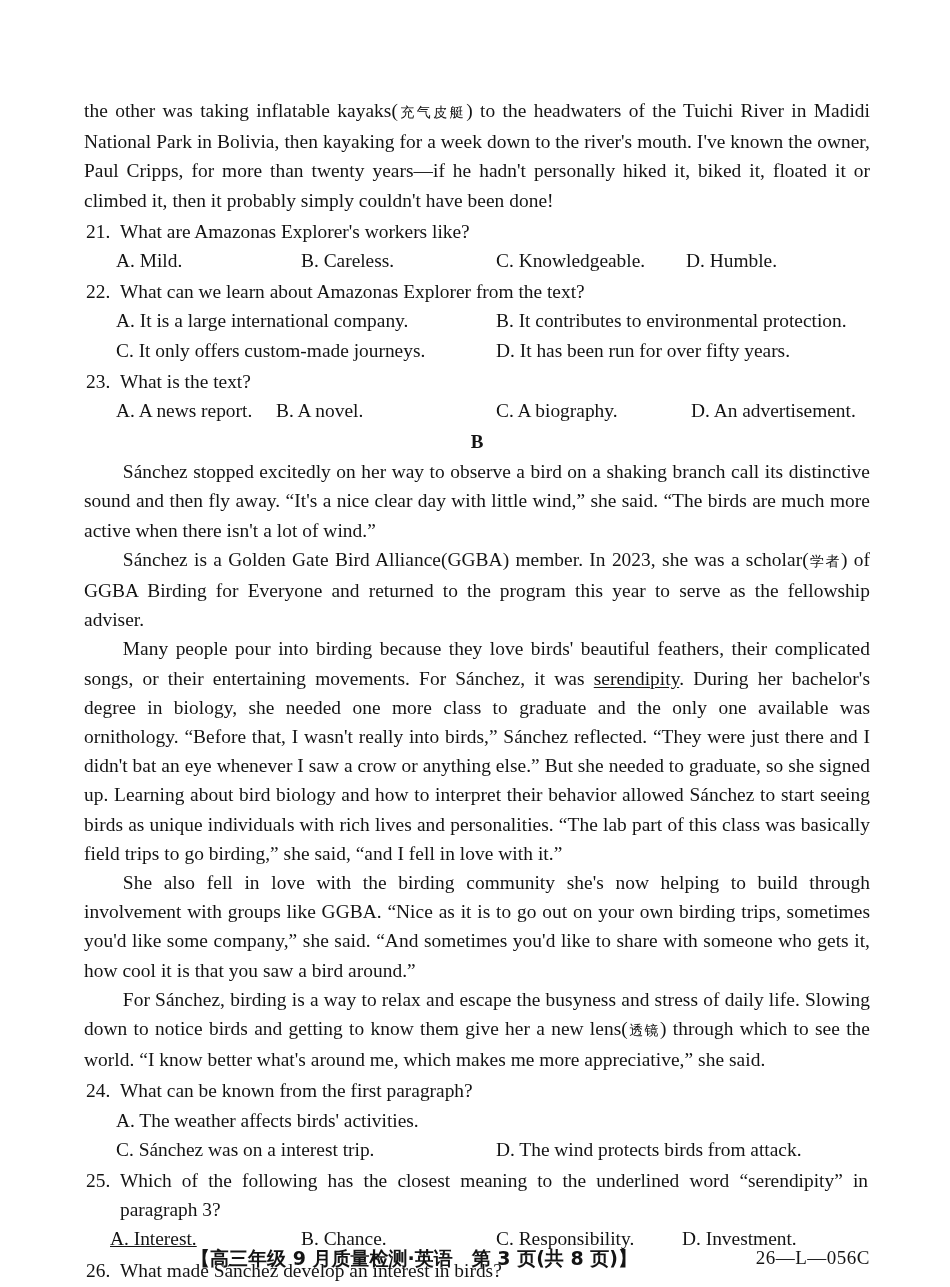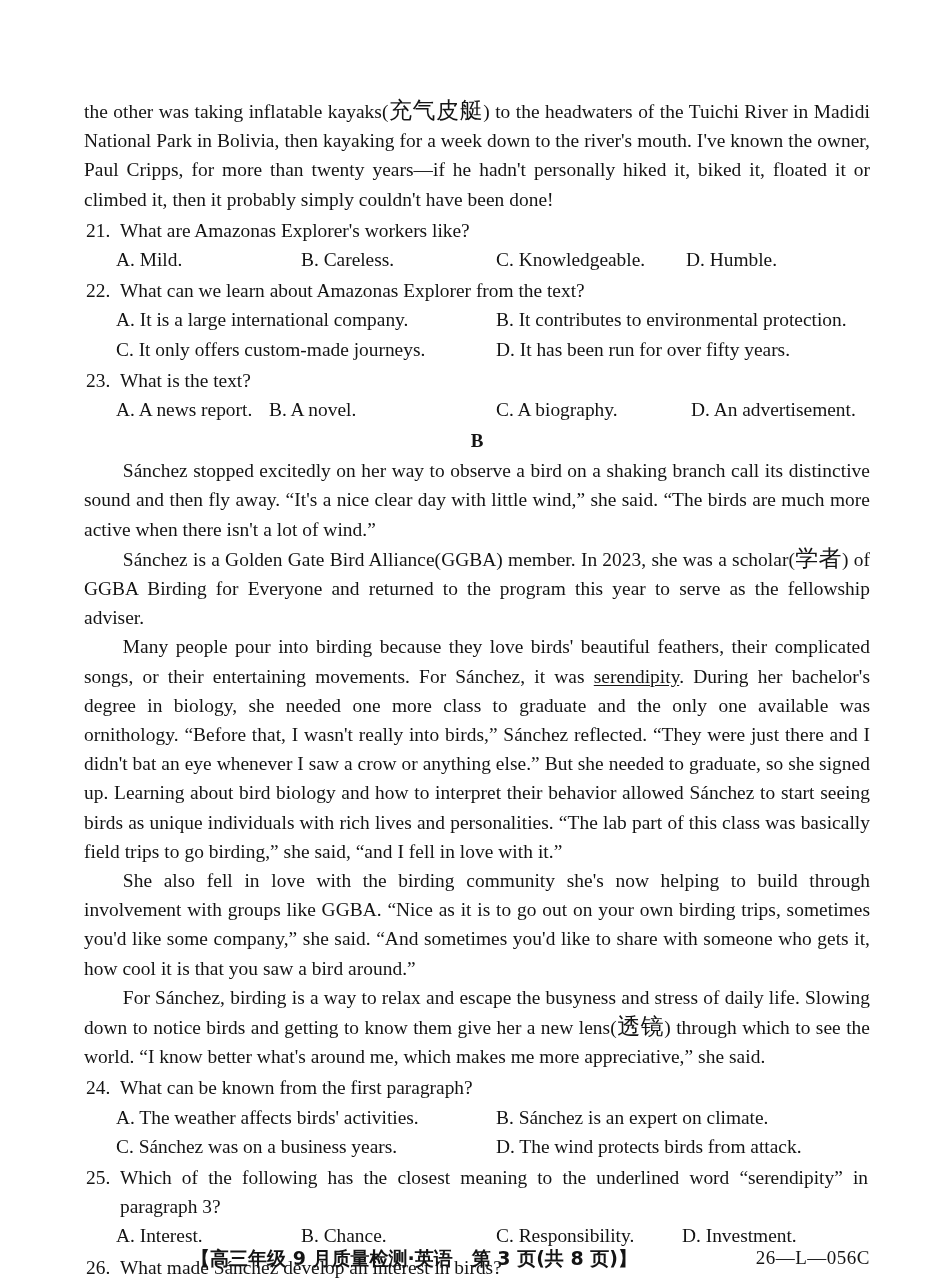--- a/index.html
+++ b/index.html
@@ -37,21 +37,21 @@
     text-justify: inter-word;
     text-indent: 2em;
     letter-spacing: 0.05px;
   }
   p.para.noindent { text-indent: 0; }
 
   .u { text-decoration: underline; text-underline-offset: 2px; }
 
   .cn {
     font-family: "DejaVu Sans", "Liberation Sans", sans-serif;
-    font-size: 23px;
+    font-size: 14px;
   }
 
   
   .section-letter {
     text-align: center;
     font-size: 19px;
     font-weight: bold;
     line-height: 28px;
     margin: 3px 0 1px 0;
     font-family: "Liberation Serif", serif;
@@ -95,25 +95,25 @@
   .c4-a { left: 30px; }
   .c4-b { left: 215px; }
   .c4-c { left: 410px; }
   .c4-d { left: 600px; }
   
   .c2-l { left: 30px; }
   .c2-r { left: 410px; }
 
   
   .v2-a { left: 30px; }
-  .v2-b { left: 183px; }
+  .v2-b { left: 190px; }
   .v2-c { left: 410px; }
   .v2-d { left: 605px; }
 
-  .v3-a { left: 30px; }
+  .v3-a { left: 24px; text-decoration: underline; }
   .v3-b { left: 215px; }
   .v3-c { left: 410px; }
   .v3-d { left: 596px; }
 
   
   .footer {
     position: absolute;
     left: 84px;
     top: 1243px;
     width: 786px;
@@ -199,24 +199,23 @@
     <p class="para">She also fell in love with the birding community she's now helping to build through involvement with groups like GGBA. “Nice as it is to go out on your own birding trips, sometimes you'd like some company,” she said. “And sometimes you'd like to share with someone who gets it, how cool it is that you saw a bird around.”</p>
     <p class="para">For Sánchez, birding is a way to relax and escape the busyness and stress of daily life. Slowing down to notice birds and getting to know them give her a new lens(<span class="cn">透镜</span>) through which to see the world. “I know better what's around me, which makes me more appreciative,” she said.</p>
 
     <div class="q-block">
       <div class="q-line">
         <span class="q-num">24.</span>
         <span class="q-text">What can be known from the first paragraph?</span>
       </div>
       <div class="opt-row">
         <span class="opt c2-l">A. The weather affects birds' activities.</span>
-        <span class="opt c2-r">B. Sánchez is an expert on climate.</span>
-      </div>
-      <div class="opt-row">
-        <span class="opt c2-l">C. Sánchez was on a business years.</span>
+      </div>
+      <div class="opt-row">
+        <span class="opt c2-l">C. Sánchez was on a interest trip.</span>
         <span class="opt c2-r">D. The wind protects birds from attack.</span>
       </div>
     </div>
 
     <div class="q-block">
       <div class="q-line">
         <span class="q-num">25.</span>
         <span class="q-text stretch">Which of the following has the closest meaning to the underlined word “serendipity” in</span>
       </div>
       <div class="q-line">

